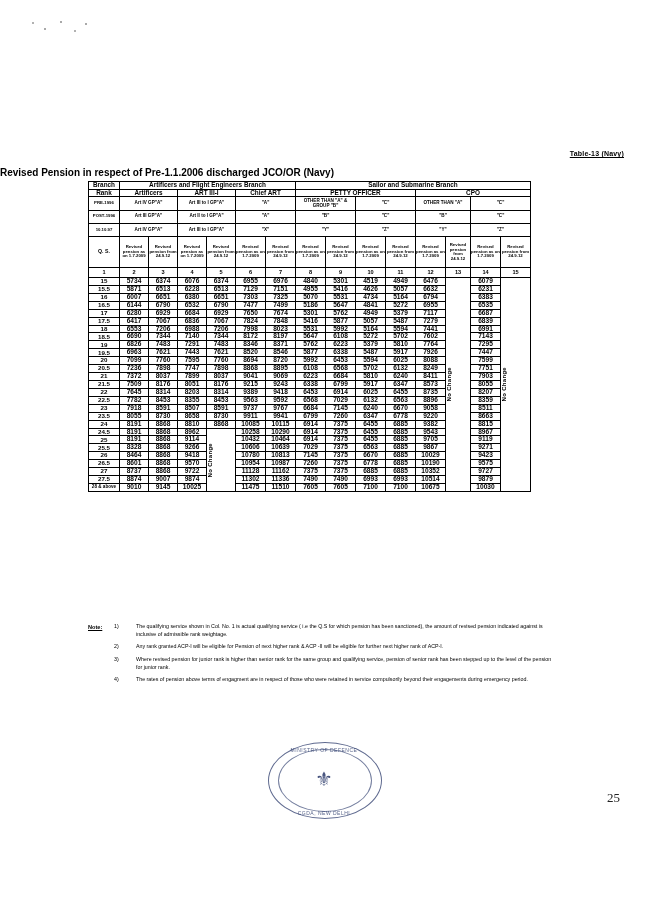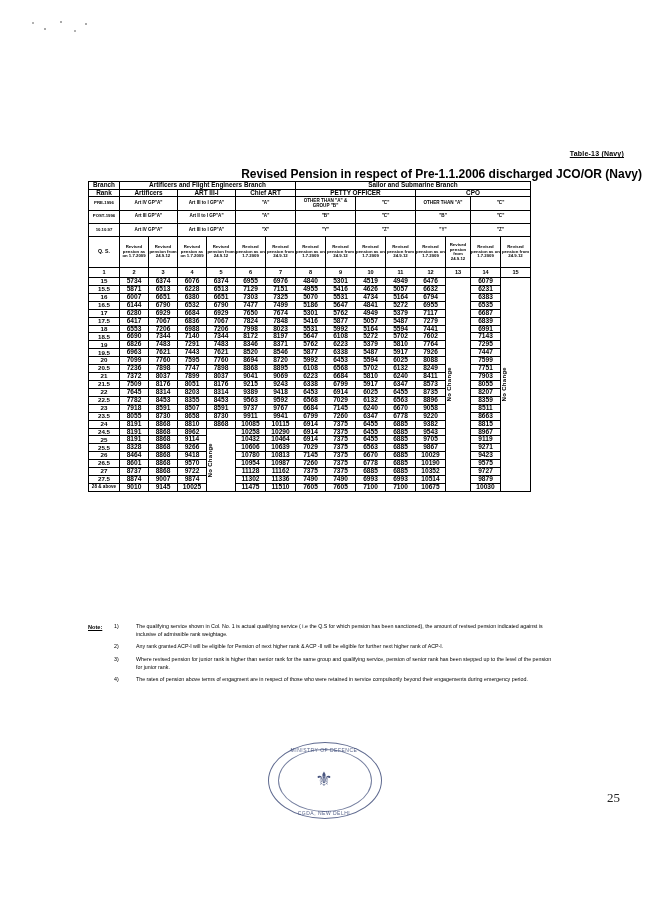--- a/index.html
+++ b/index.html
@@ -12,22 +12,22 @@
     overflow:hidden;
   }
   .page{position:absolute;left:0;top:0;width:650px;height:906px;}
 
   .table-tag{
     position:absolute;right:26px;top:150px;
     font-size:7px;font-weight:bold;text-decoration:underline;
     letter-spacing:.2px;
   }
   .doc-title{
-    position:absolute;left:0;right:8px;top:167px;
-    text-align:right;font-size:12px;font-weight:bold;
+    position:absolute;left:0;right:17px;top:167px;
+    text-align:left;font-size:10px;font-weight:bold;
   }
 
   table.main{
     position:absolute;left:88px;top:181px;
     border-collapse:collapse;
     font-size:5.4px;
     table-layout:fixed;
   }
   table.main td, table.main th{
     border:0.6px solid #000;

